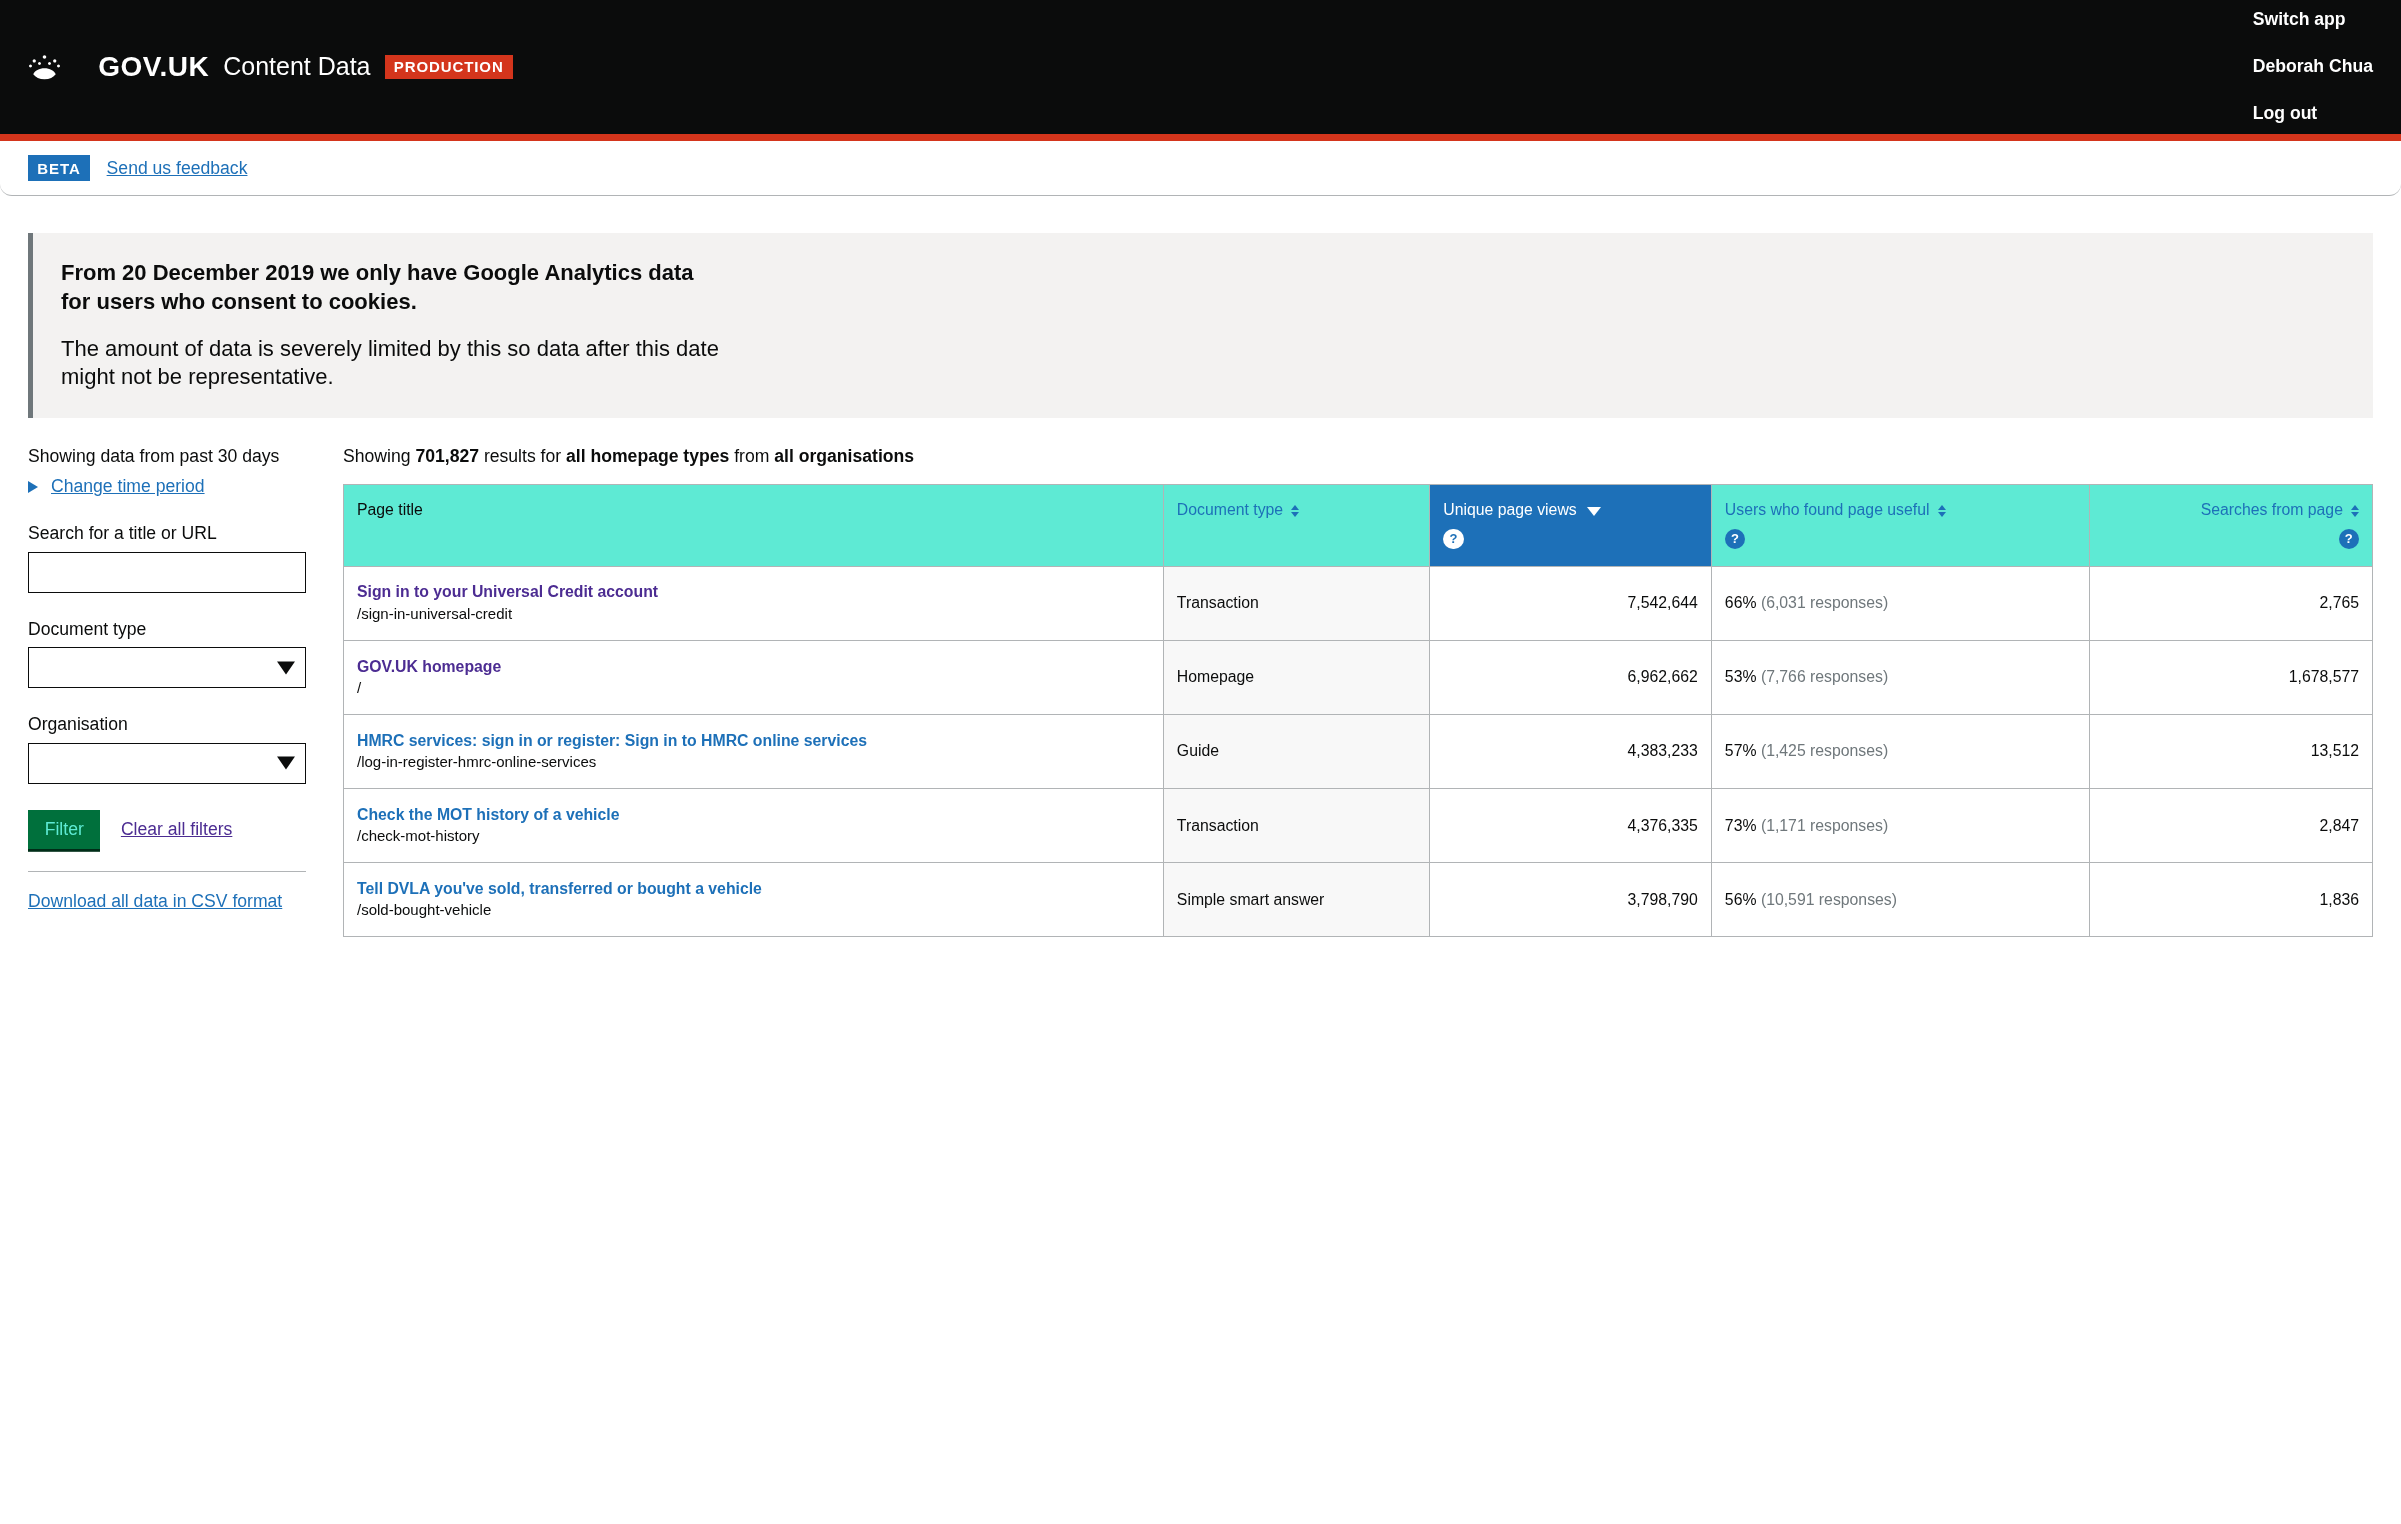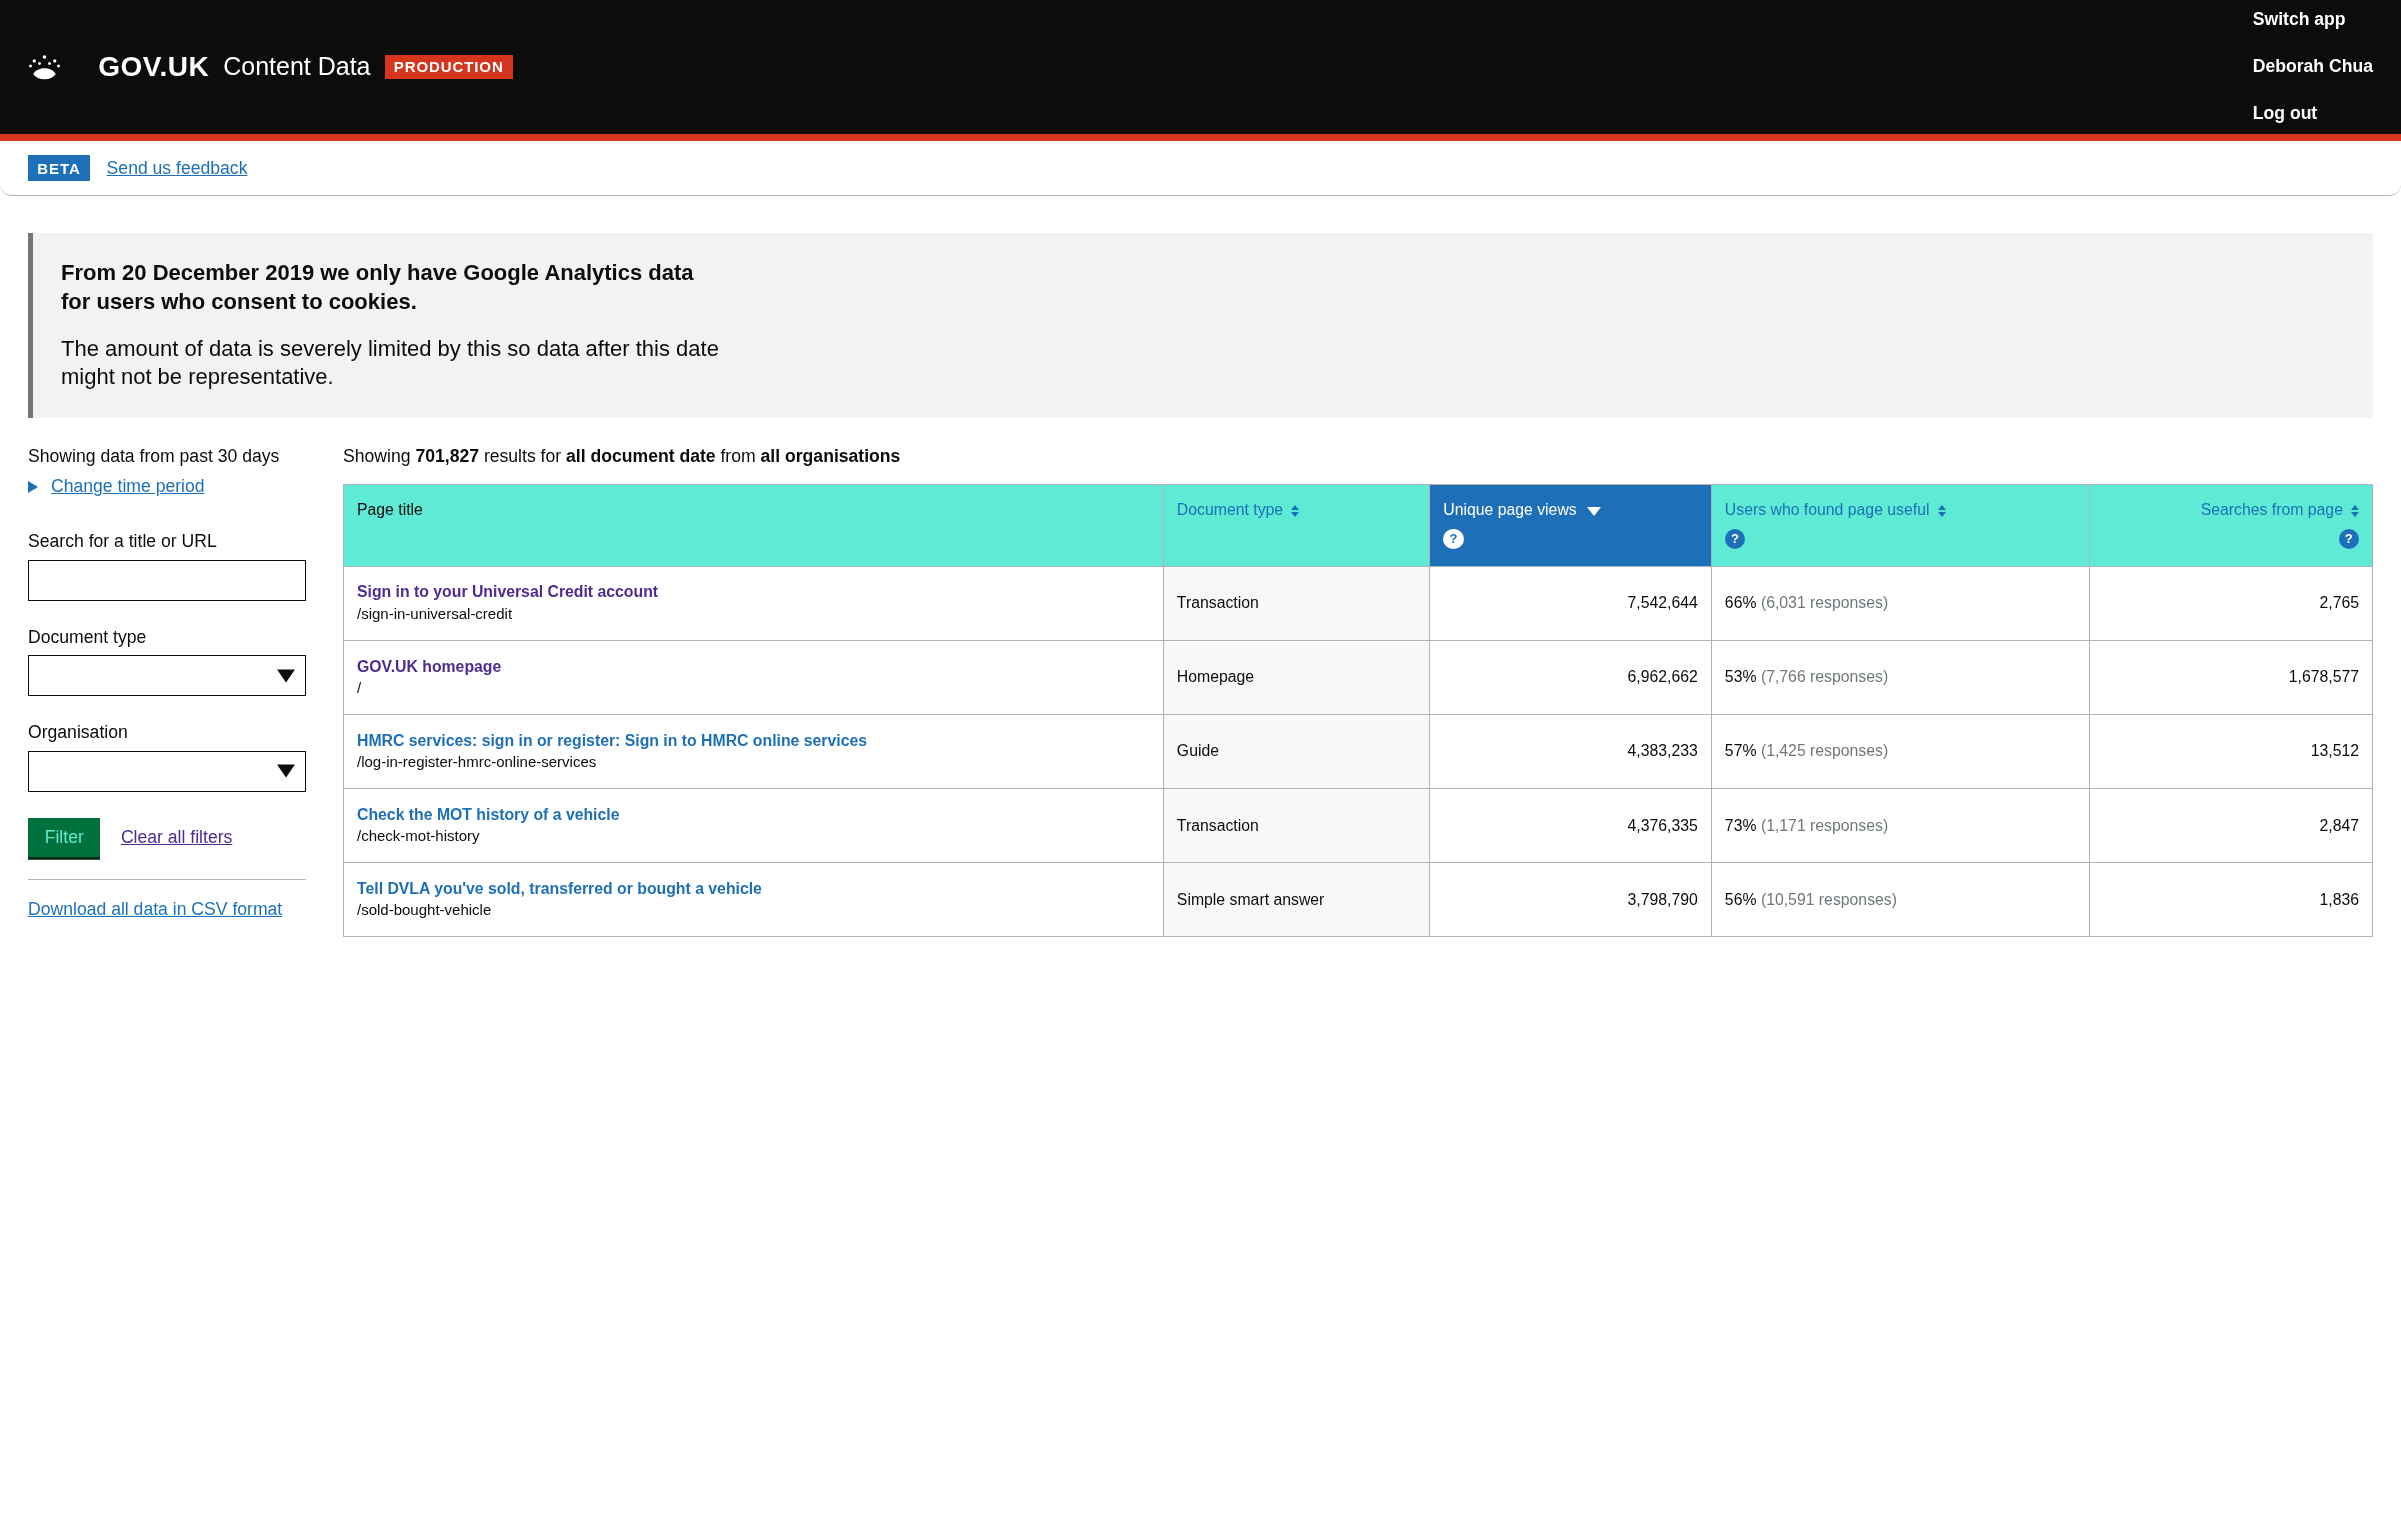--- a/index.html
+++ b/index.html
@@ -82,21 +82,21 @@
       display: flex;
       padding: 0 28px;
       gap: 37px;
     }
     .sidebar { width: 278px; flex-shrink: 0; }
     .sidebar-label { font-size: 17.6px; margin-bottom: 9.3px; display: block; }
     .change-time {
       display: flex;
       align-items: center;
       gap: 13px;
-      margin-bottom: 34px;
+      margin-bottom: 26px;
       margin-top: 5.6px;
     }
     .triangle-right {
       width: 0; height: 0;
       border-top: 6.5px solid transparent;
       border-bottom: 6.5px solid transparent;
       border-left: 10.2px solid #1d70b8;
     }
     .change-time a { color: #1d70b8; text-decoration: underline; font-size: 17.6px; }
     .form-group { margin-bottom: 26px; }
@@ -274,21 +274,21 @@
       <a href="#" class="clear-filters">Clear all filters</a>
     </div>
 
     <div class="divider"></div>
 
     <a href="#" class="csv-link">Download all data in CSV format</a>
   </aside>
 
   <section class="results-area">
     <p class="results-caption">
-      <span>Showing </span><span class="bold">701,827</span><span> results for </span><span class="bold">all document date</span><span> from </span><span class="bold">all organisations</span>
+      <span>Showing </span><span class="bold">701,827</span><span> results for </span><span class="bold">all homepage types</span><span> from </span><span class="bold">all organisations</span>
     </p>
 
     <table>
       <thead>
         <tr>
           <th><span>Page title</span></th>
           <th class="sortable">
             <span>Document type</span>
             <span class="sort-icons"><span class="sort-up"></span><span class="sort-down"></span></span>
           </th>

